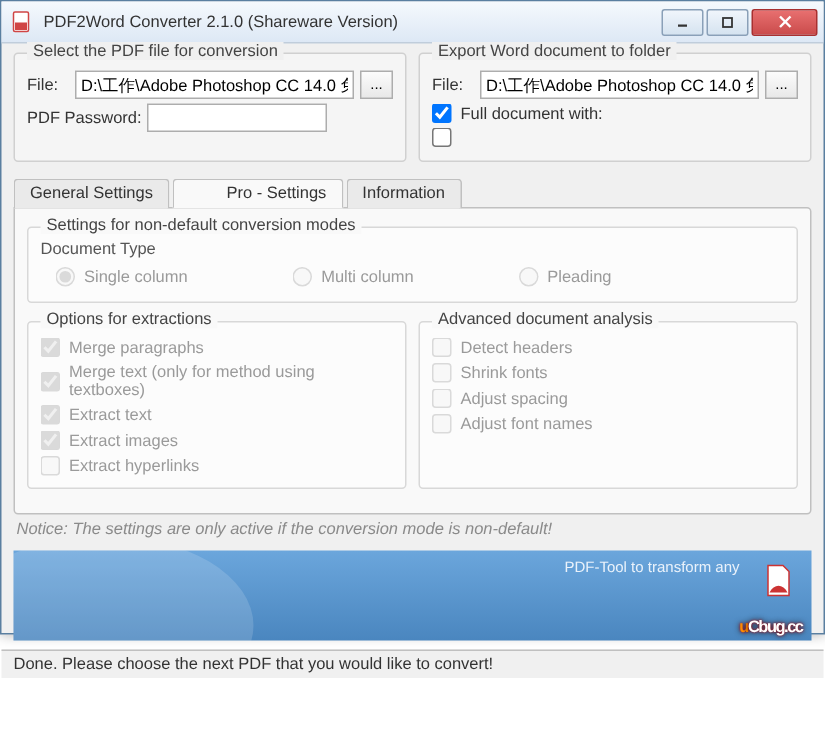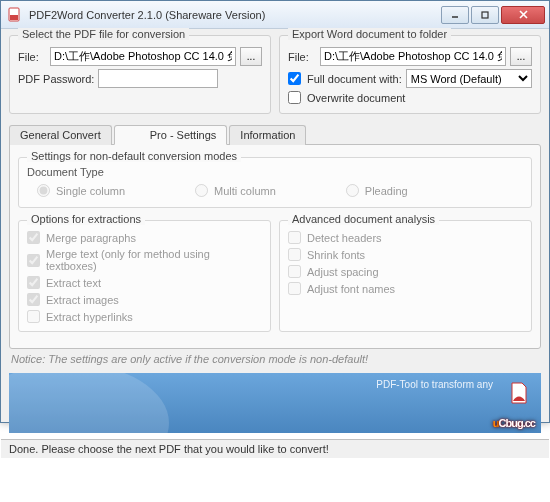--- a/index.html
+++ b/index.html
@@ -117,36 +117,32 @@
         <div class="row">
           <span class="lbl" style="min-width:28px">File:</span>
           <input type="text" class="field" style="flex: 1 1 0%;" value="D:\工作\Adobe Photoshop CC 14.0 免注册中文">
           <button class="browse">...</button>
         </div>
         <div class="row">
           <label class="check-item">
             <input type="checkbox" checked="" style="">
             <span>Full document with:</span>
           </label>
-          <select class="combo">
-            <option>MS Word (Default)</option>
-          </select>
         </div>
         <div class="row">
           <label class="check-item">
             <input type="checkbox" style="">
-            <span>Overwrite document</span>
           </label>
         </div>
       </div>
     </div>
 
     <div class="tabs-wrap">
       <div class="tabstrip">
-        <div class="tab">General Convert</div>
+        <div class="tab">General Settings</div>
         <div class="tab active">Pro - Settings</div>
         <div class="tab">Information</div>
       </div>
       <div class="tabpanel">
 
         <div class="inner-group">
           <span class="legend">Settings for non-default conversion modes</span>
           <div style="color:#555">Document Type</div>
           <div class="radio-row">
             <label class="radio-item disabled">

